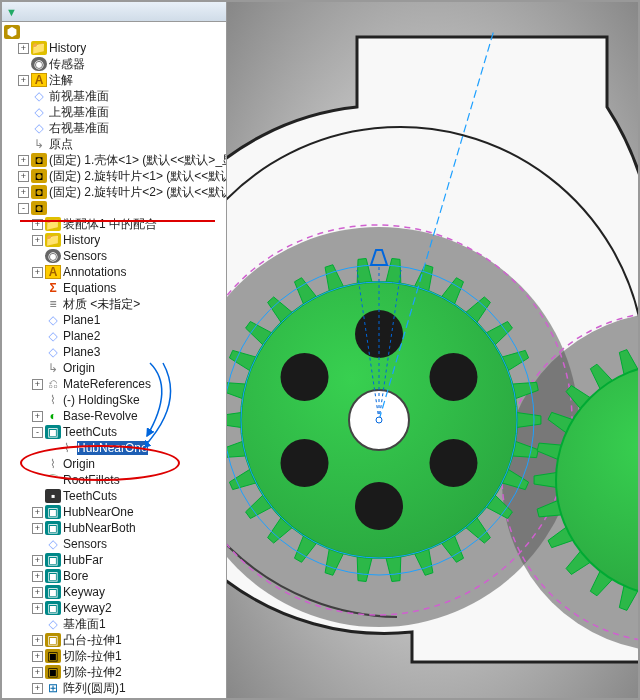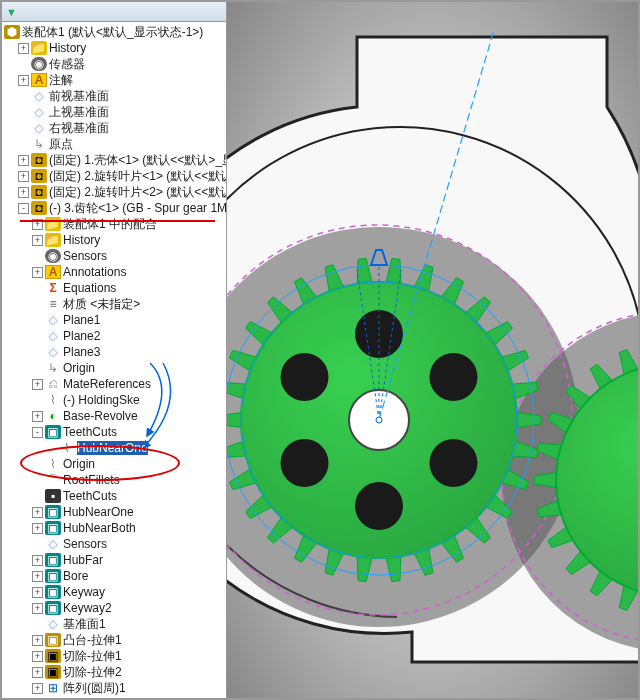--- a/index.html
+++ b/index.html
@@ -44,21 +44,20 @@
 <body>
 
 <div class="wrap">
   <div class="side">
     <div class="tbar">
       <span class="filter">▼</span>
     </div>
     <div class="tree">
       <div class="row" style="padding-left:2px">
         <span class="ic ic-asm">⬢</span>
-        <span class="lbl">装配体1  (默认&lt;默认_显示状态-1&gt;)</span>
       </div>
       <div id="tree-body">
           <div class="row" style="padding-left: 16px;">
             <span class="exp">+</span>
             <span class="ic ic-fold-y">📁</span>
             <span class="lbl">History</span>
           </div>
           <div class="row" style="padding-left: 16px;">
             <span class="noexp"></span>
             <span class="ic ic-sensor">◉</span>
@@ -100,21 +99,20 @@
             <span class="lbl">(固定) 2.旋转叶片&lt;1&gt; (默认&lt;&lt;默认</span>
           </div>
           <div class="row" style="padding-left: 16px;">
             <span class="exp">+</span>
             <span class="ic ic-part-y">◘</span>
             <span class="lbl">(固定) 2.旋转叶片&lt;2&gt; (默认&lt;&lt;默认</span>
           </div>
           <div class="row" style="padding-left: 16px;">
             <span class="exp">-</span>
             <span class="ic ic-part-y">◘</span>
-            <span class="lbl">(-) 3.齿轮&lt;1&gt; (GB - Spur gear 1M</span>
           </div>
           <div class="row" style="padding-left: 30px;">
             <span class="exp">+</span>
             <span class="ic ic-fold-y">📁</span>
             <span class="lbl">装配体1 中的配合</span>
           </div>
           <div class="row" style="padding-left: 30px;">
             <span class="exp">+</span>
             <span class="ic ic-fold-y">📁</span>
             <span class="lbl">History</span>

